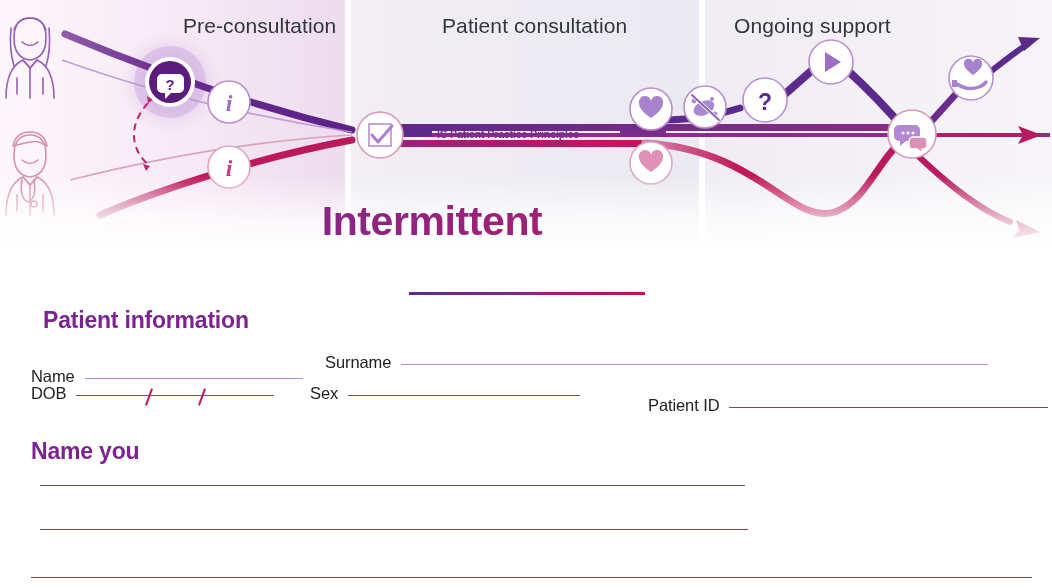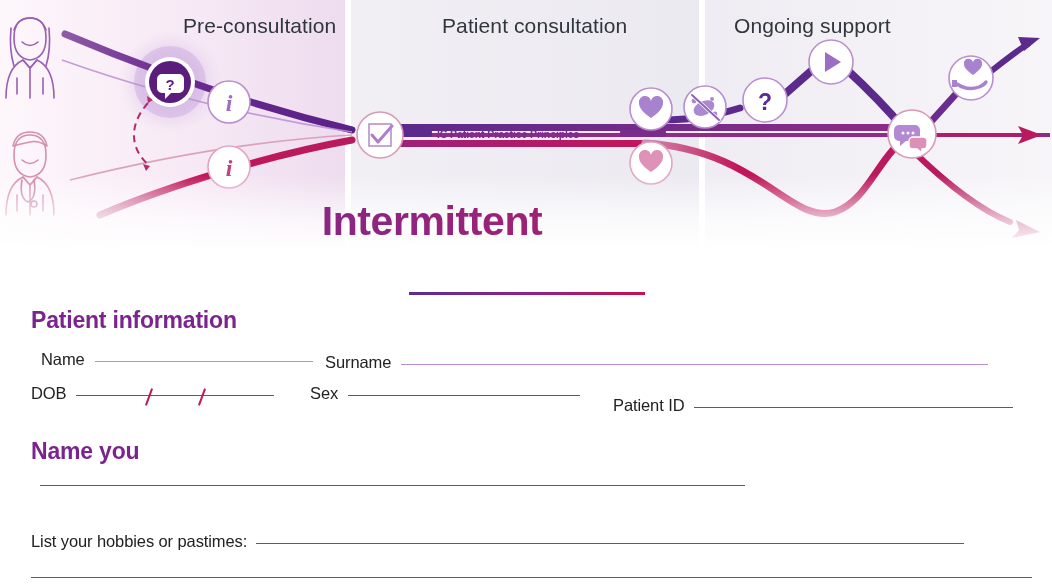--- a/index.html
+++ b/index.html
@@ -94,21 +94,21 @@
   }
   .section-heading {
     font-family: "Liberation Sans", sans-serif;
     font-weight: bold;
     font-size: 23px;
     color: #7b2490;
     letter-spacing: -0.2px;
   }
   #heading-patient {
     position: absolute;
-    left: 31px;
+    left: 43px;
     top: 7px;
   }
   #heading-about {
     position: absolute;
     left: 31px;
     top: 138px;
   }
 
   .field {
     position: absolute;
@@ -125,31 +125,31 @@
   .rule {
     display: inline-block;
     height: 0;
     border-bottom: 1.4px solid #7b3f9d;
     position: relative;
     top: -3px;
   }
   .rule.light { border-bottom-color: #b98fd0; }
 
   
-  #f-name   { left: 31px;  top: 50px; margin-left: 10px; }
+  #f-name   { left: 31px;  top: 67px; }
   #f-name .rule   { width: 218px; margin-left: 10px; }
   #f-surname{ left: 325px; top: 53px; }
   #f-surname .rule{ width: 587px; margin-left: 10px; }
 
   
   #f-dob    { left: 31px;  top: 84px; }
   #f-dob .rule    { width: 198px; margin-left: 10px; }
   #f-sex    { left: 310px; top: 84px; }
   #f-sex .rule    { width: 232px; margin-left: 10px; }
-  #f-pid    { left: 613px; top: 96px; }
+  #f-pid    { left: 648px; top: 96px; }
   #f-pid .rule    { width: 319px; margin-left: 10px; }
 
   .dob-slash {
     position: absolute;
     width: 2px;
     height: 18px;
     background: #c0185a;
     transform: rotate(20deg);
   }
   #slash-1 { left: 148px; top: 88px; }
@@ -413,20 +413,19 @@
       <span class="rule"></span>
     </div>
 
     <div class="section-heading" id="heading-about">Name you</div>
 
     <div class="field" id="f-occupation">
       <span class="rule"></span>
     </div>
 
     <div class="field" id="f-hobbies">
-      <span class="field-label">List your hobbies or pastimes:</span>
       <span class="rule"></span>
     </div>
 
     <div id="rule-extra"></div>
   </div>
 
 </div>
 
 </body></html>

